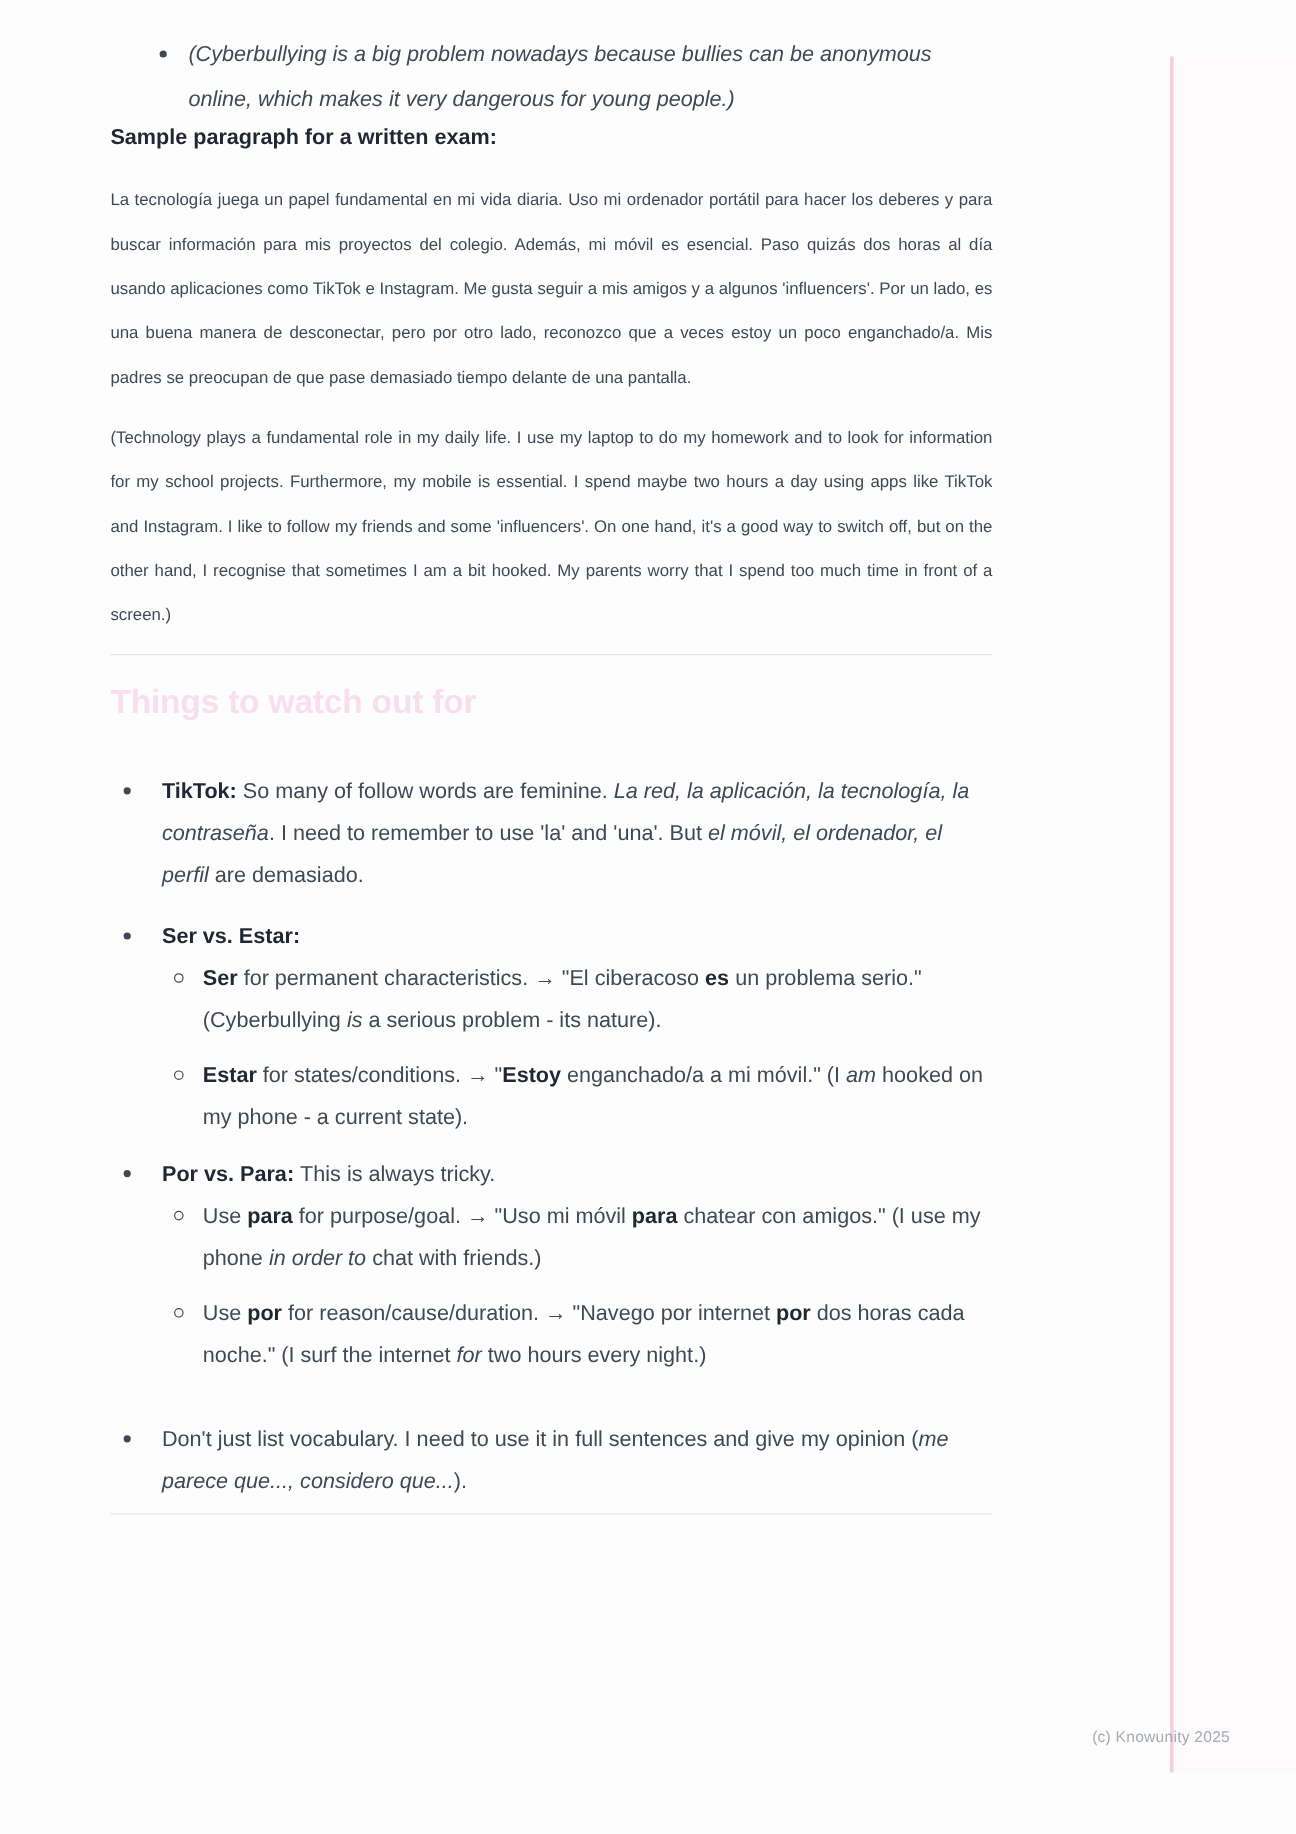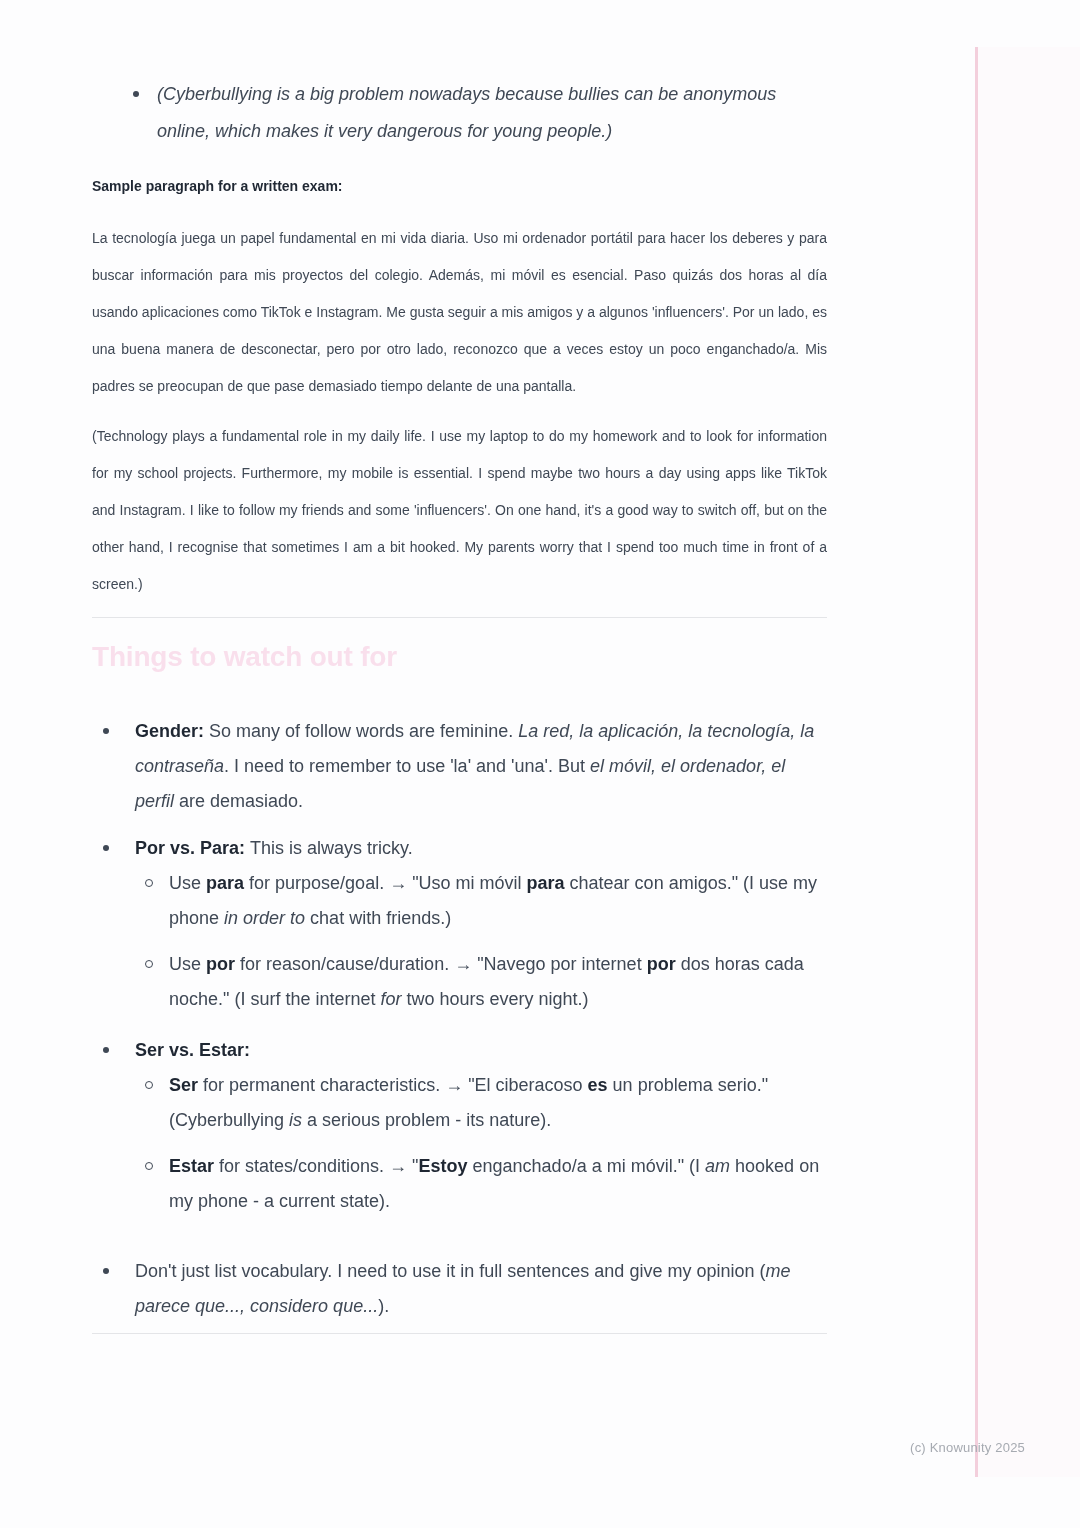--- a/index.html
+++ b/index.html
@@ -24,33 +24,33 @@
   .pink-strip{
     position:absolute; left:977px; top:47px; width:103px; height:1430px;
     background:var(--pink-strip); z-index:0;
   }
   .accent-line{
     position:absolute; left:975px; top:47px; width:3px; height:1430px;
     background:var(--pink-line); z-index:1;
   }
   .content{
     position:relative; z-index:2;
-    padding:76px 253px 0 92px; 
+    padding:27px 253px 0 92px; 
   }
   
   .top-list{list-style:none; margin:0 0 0 41px;}
   .top-list .li{position:relative; padding-left:24px; font-size:18px; line-height:37px;}
   .marker-dot{
     position:absolute; left:0; top:15px; width:6px; height:6px; border-radius:50%;
     background:var(--body-text);
   }
   .italic{}
   .justify{text-align:justify;}
   h3.sample-heading{
-    margin-top:23px; font-size:14px; line-height:26px; font-weight:700; color:var(--dark-text);
+    font-size:18px; line-height:26px; font-weight:700; color:var(--dark-text);
   }
   p.para{margin-top:21px; font-size:14px; line-height:37px;}
   p.para.en{margin-top:13px;}
   .divider{height:1px; background:var(--divider); margin-top:14px;}
   h2.pink-heading{
     margin-top:21px; font-size:28px; line-height:36px; font-weight:700;
     color:var(--pink-heading); letter-spacing:-.2px;
   }
   
   .watch-list{list-style:none; margin-top:39px; font-size:18px; line-height:35px;}
@@ -96,49 +96,49 @@
   <p class="para en justify italic">(Technology plays a fundamental role in my daily life. I use my laptop to do my homework and to look for information for my school projects. Furthermore, my mobile is essential. I spend maybe two hours a day using apps like TikTok and Instagram. I like to follow my friends and some 'influencers'. On one hand, it's a good way to switch off, but on the other hand, I recognise that sometimes I am a bit hooked. My parents worry that I spend too much time in front of a screen.)</p>
 
   <div class="divider"></div>
 
   <h2 class="pink-heading">Things to watch out for</h2>
 
   <ul class="watch-list">
 
     <li class="li">
       <span class="marker-dot"></span>
-      <span><span class="rb">Gender: </span><span>So many of follow words are feminine. </span><span class="ri">La red, la aplicación, la tecnología, la contraseña</span><span>. I need to remember to use 'la' and 'una'. But </span><span class="ri">el móvil, el ordenador, el perfil</span><span> are demasiado.</span></span>
+      <span><span class="rb">TikTok: </span><span>So many of follow words are feminine. </span><span class="ri">La red, la aplicación, la tecnología, la contraseña</span><span>. I need to remember to use 'la' and 'una'. But </span><span class="ri">el móvil, el ordenador, el perfil</span><span> are demasiado.</span></span>
+    </li>
+
+    <li class="li gap-lg">
+      <span class="marker-dot"></span>
+      <span><span class="rb">Ser vs. Estar:</span></span>
+      <ul class="sub-list">
+        <li class="sli">
+          <span class="marker-circle"></span>
+          <span><span class="rb">Ser</span><span> for permanent characteristics. → "El ciberacoso </span><span class="rb">es</span><span> un problema serio." (Cyberbullying </span><span class="ri">is</span><span> a serious problem - its nature).</span></span>
+        </li>
+        <li class="sli">
+          <span class="marker-circle"></span>
+          <span><span class="rb">Estar</span><span> for states/conditions. → "</span><span class="rb">Estoy</span><span> enganchado/a a mi móvil." (I </span><span class="ri">am</span><span> hooked on my phone - a current state).</span></span>
+        </li>
+      </ul>
     </li>
 
     <li class="li">
       <span class="marker-dot"></span>
       <span><span class="rb">Por vs. Para: </span><span>This is always tricky.</span></span>
       <ul class="sub-list">
         <li class="sli">
           <span class="marker-circle"></span>
           <span><span>Use </span><span class="rb">para</span><span> for purpose/goal. → "Uso mi móvil </span><span class="rb">para</span><span> chatear con amigos." (I use my phone </span><span class="ri">in order to</span><span> chat with friends.)</span></span>
         </li>
         <li class="sli">
           <span class="marker-circle"></span>
           <span><span>Use </span><span class="rb">por</span><span> for reason/cause/duration. → "Navego por internet </span><span class="rb">por</span><span> dos horas cada noche." (I surf the internet </span><span class="ri">for</span><span> two hours every night.)</span></span>
-        </li>
-      </ul>
-    </li>
-
-    <li class="li gap-lg">
-      <span class="marker-dot"></span>
-      <span><span class="rb">Ser vs. Estar:</span></span>
-      <ul class="sub-list">
-        <li class="sli">
-          <span class="marker-circle"></span>
-          <span><span class="rb">Ser</span><span> for permanent characteristics. → "El ciberacoso </span><span class="rb">es</span><span> un problema serio." (Cyberbullying </span><span class="ri">is</span><span> a serious problem - its nature).</span></span>
-        </li>
-        <li class="sli">
-          <span class="marker-circle"></span>
-          <span><span class="rb">Estar</span><span> for states/conditions. → "</span><span class="rb">Estoy</span><span> enganchado/a a mi móvil." (I </span><span class="ri">am</span><span> hooked on my phone - a current state).</span></span>
         </li>
       </ul>
     </li>
 
     <li class="li gap-xl">
       <span class="marker-dot"></span>
       <span><span>Don't just list vocabulary. I need to use it in full sentences and give my opinion (</span><span class="ri">me parece que..., considero que...</span><span>).</span></span>
     </li>
 
   </ul>

